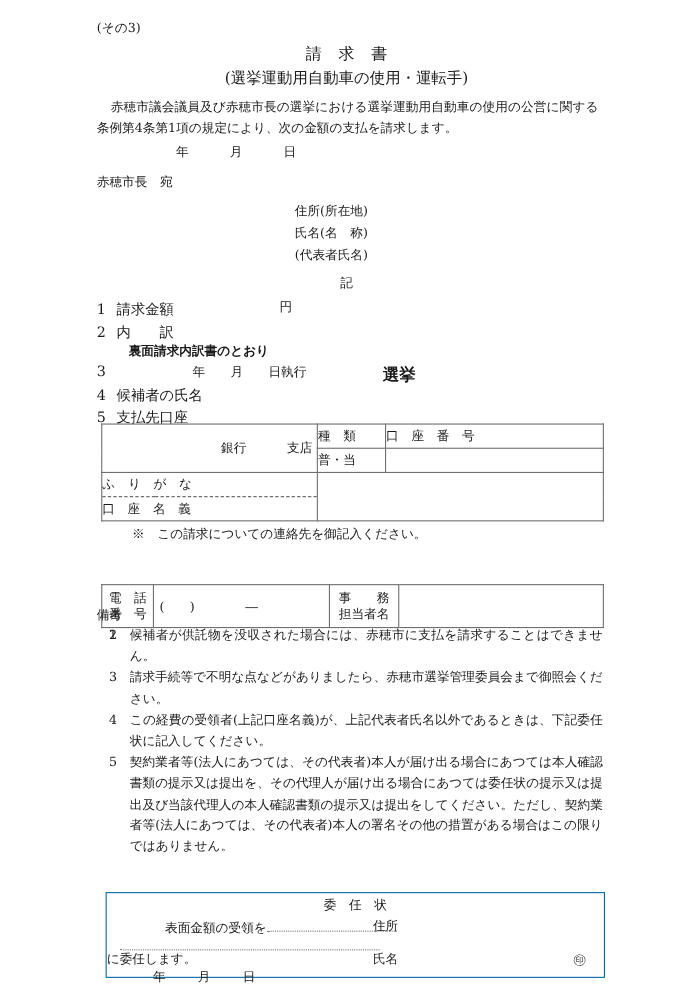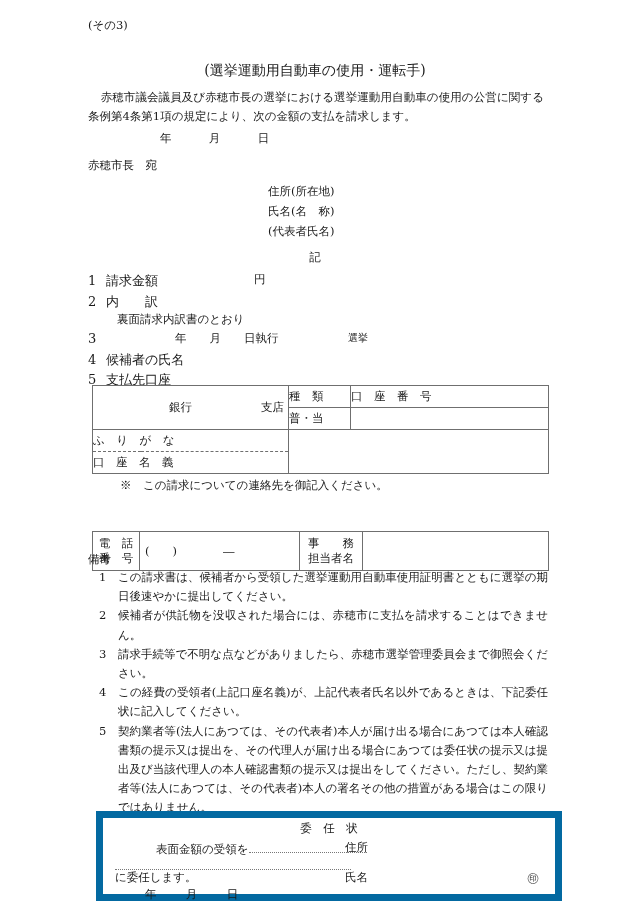--- a/index.html
+++ b/index.html
@@ -74,49 +74,49 @@
     width: 630px;
     text-align: center;
     font-size: 11.5px;
     position: absolute;
   }
 
   
   .item { font-size: 13px; left: 88px; }
   .n1 { top: 272px; }
   .n2 { top: 293px; }
-  .n2sub { left: 117px; top: 312px; font-size: 11.5px; }
+  .n2sub { left: 117px; top: 312px; font-size: 11.5px; font-weight: bold; }
   .n3 { top: 331px; }
   .n4 { top: 351px; }
   .n5 { top: 371px; }
   .item .num { display: inline-block; width: 18px; }
   .yen { position: absolute; left: 254px; top: 272px; font-size: 11.5px; }
   .n3-date { position: absolute; left: 175px; top: 331px; font-size: 11.5px; }
-  .n3-sel  { position: absolute; left: 348px; top: 331px; font-size: 10px; }
+  .n3-sel  { position: absolute; left: 348px; top: 331px; font-size: 15px; font-weight: bold; }
 
   
   .bank-table {
     position: absolute;
     left: 92px; top: 385px;
     width: 456px;
     border-collapse: collapse;
     table-layout: fixed;
     font-size: 11.5px;
   }
   .bank-table td {
     border: 1px solid #6f6f6f;
     padding: 0;
     height: 21px;
     vertical-align: middle;
   }
   .cell-bank {
     text-align: right;
     padding-right: 4px !important;
   }
-  .cell-bank .bk { margin-right: 69px; }
+  .cell-bank .bk { margin-right: 37px; }
   .lbl-c { text-align: left; }
   .dashed-bottom { border-bottom: 1px dashed #6f6f6f !important; margin-left: 44px; }
   .dashed-top { border-top: 1px dashed #6f6f6f !important; }
 
   
   .note-mark {
     left: 120px; top: 478px;
     font-size: 11.5px;
   }
 
@@ -157,55 +157,56 @@
     position: absolute;
     left: 11px; top: 0;
   }
 
   
   .inin-box {
     position: absolute;
     left: 96px; top: 811px;
     width: 452px;
     height: 76px;
-    border: 7px solid #0369a1;
+    border: 1px solid #0369a1;
     font-size: 11.5px;
   }
   .inin-title {
     position: absolute;
     left: 0; top: 3px;
     width: 452px;
     text-align: center;
     letter-spacing: 1.0em;
     text-indent: 1.0em;
   }
   .inin-l1 { position: absolute; left: 12px; top: 22px; margin-left: 41px; }
   .dotline {
     display: inline-block;
     border-bottom: 1px dotted #777;
     height: 12px;
   }
   .d1 { width: 118px; }
   .inin-l2 { position: absolute; left: 12px; top: 39px; }
   .d2 { width: 236px; }
-  .inin-l3 { position: absolute; left: 12px; top: 52px; }
+  .inin-l3 { position: absolute; left: 0; top: 52px; }
   .inin-date { position: absolute; left: 42px; top: 69px; }
   .inin-addr { position: absolute; left: 242px; top: 22px; }
   .inin-name { position: absolute; left: 242px; top: 52px; }
   .inin-seal { position: absolute; left: 424px; top: 52px; font-size: 12px; }
   .gap-s { display:inline-block; width: 22px; }
   .gap-m { display:inline-block; width: 30px; }
 </style>
 </head>
 <body>
 
 <div class="page">
 
   <div class="abs doc-kind">(その3)</div>
 
+  <div class="main-title">請求書</div>
   <div class="sub-title">(選挙運動用自動車の使用・運転手)</div>
 
   <div class="intro">赤穂市議会議員及び赤穂市長の選挙における選挙運動用自動車の使用の公営に関する条例第4条第1項の規定により、次の金額の支払を請求します。</div>
 
   <div class="abs date-line">
     <span>年</span>
     <span class="gap-m"></span>
     <span>月</span>
     <span class="gap-m"></span>
     <span>日</span>
@@ -295,21 +296,20 @@
         <td></td>
       </tr>
     </tbody>
   </table>
 
   <div class="abs bikou-head">備考</div>
 
   <div class="bikou-list">
     <div class="bikou-item">
       <span class="bnum">1</span>
-      <span>この請求書は、候補者から受領した選挙運動用自動車使用証明書とともに選挙の期日後速やかに提出してください。</span>
     </div>
     <div class="bikou-item">
       <span class="bnum">2</span>
       <span>候補者が供託物を没収された場合には、赤穂市に支払を請求することはできません。</span>
     </div>
     <div class="bikou-item">
       <span class="bnum">3</span>
       <span>請求手続等で不明な点などがありましたら、赤穂市選挙管理委員会まで御照会ください。</span>
     </div>
     <div class="bikou-item">

